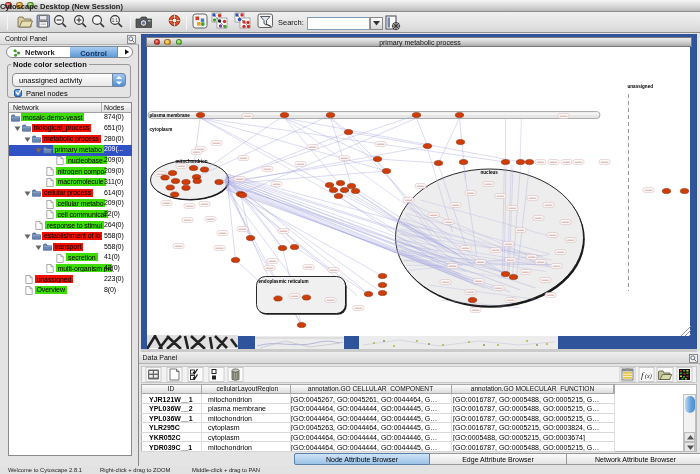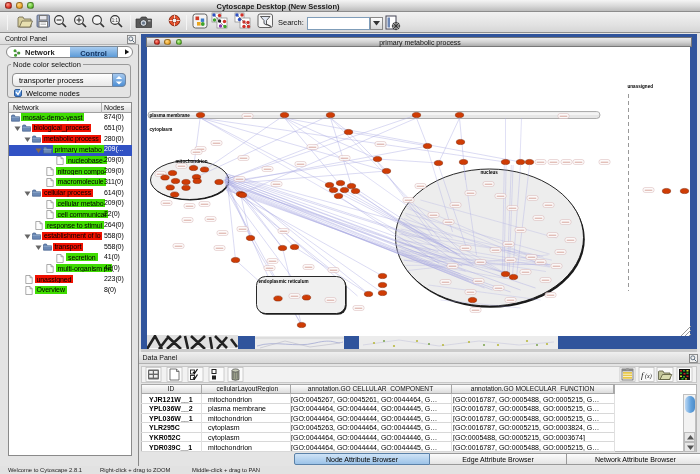--- a/index.html
+++ b/index.html
@@ -10,21 +10,21 @@
 .hl{padding:0.5px 2px;color:#000}
 .nodecnt{position:absolute;left:95px;top:0.5px;color:#000}
 .cell{position:absolute;font-size:7px;color:#000;white-space:nowrap;overflow:hidden;top:1px}
 </style></head>
 <body>
 
 <div class="abs" style="left:0;top:0;width:700px;height:11.5px;background:linear-gradient(#f5f5f5,#d8d8d8 55%,#bbb);border-bottom:1px solid #8c8c8c">
  <div class="abs light" style="left:5px;top:2px;background:radial-gradient(circle at 35% 30%,#ff9a8a,#e33a2d 60%,#b01d12)"></div>
  <div class="abs light" style="left:16px;top:2px;background:radial-gradient(circle at 35% 30%,#ffd98a,#eda931 60%,#c27f10)"></div>
  <div class="abs light" style="left:27px;top:2px;background:radial-gradient(circle at 35% 30%,#c5f3a0,#6fc93c 60%,#3f9a1a)"></div>
- <div class="abs" style="left:0;top:1.5px;width:556px;text-align:center;font-size:7.5px;font-weight:bold;color:#1a1a1a">Cytoscape Desktop (New Session)</div>
+ <div class="abs" style="left:0;top:1.5px;width:556px;font-size:7.5px;font-weight:bold;color:#1a1a1a">Cytoscape Desktop (New Session)</div>
 </div>
 
 <div class="abs" style="left:0;top:12px;width:700px;height:20.5px;background:linear-gradient(#f1f1f1,#e3e3e3 60%,#d6d6d6);border-bottom:1px solid #8f8f8f"></div>
 <div class="sep" style="left:7px"></div>
 <div class="sep" style="left:130px"></div>
 <div class="sep" style="left:186px"></div>
 <svg class="abs" style="left:0;top:12px" width="700" height="20" viewBox="0 0 700 20">
 
  <g transform="translate(18,3)">
       <path d="M0 3 L0 12 L13 12 L13 4 L6 4 L5 2 L1 2 Z" fill="#d8cf9e" stroke="#6b6347" stroke-width="0.8"></path>
@@ -146,35 +146,35 @@
     <circle cx="5.8" cy="4" r="1.5" fill="#3fa32c"></circle>
     <circle cx="2.5" cy="6.3" r="1.5" fill="#3fa32c"></circle>
     <line x1="2" y1="2" x2="5.5" y2="4" stroke="#666" stroke-width="0.7"></line>
     <line x1="5.5" y1="4" x2="2.7" y2="6" stroke="#666" stroke-width="0.7"></line>
   </svg>
 <svg class="abs" style="left:124px;top:49px" width="6" height="6">
     <path d="M1 0.3 L5.2 2.9 L1 5.5 Z" fill="#111"></path>
   </svg>
 
 <div class="abs" style="left:7px;top:64px;width:124px;height:34px;border:1px solid #9a9a9a;border-radius:3px"></div>
-<div class="abs" style="left:11px;top:60px;font-size:7.5px;font-weight:normal;color:#111;background:#e4e4e4;padding:0 2px">Node color selection</div>
+<div class="abs" style="left:11px;top:60px;font-size:7.5px;font-weight:bold;color:#111;background:#e4e4e4;padding:0 2px">Node color selection</div>
 
 <div class="abs" style="left:12px;top:73px;width:114px;height:13.5px;background:linear-gradient(#fff,#e8e8e8);border:1px solid #8e8e8e;border-radius:4px"></div>
 <div class="abs" style="left:112px;top:73px;width:14px;height:13.5px;background:linear-gradient(#a6c9ef,#4e8fd4);border:1px solid #6f87a5;border-radius:0 4px 4px 0"></div>
 <svg class="abs" style="left:115px;top:75.5px" width="9" height="9">
     <path d="M4 0 L7.2 3 L0.8 3 Z" fill="#fff"></path>
     <path d="M4 8.5 L7.2 5.5 L0.8 5.5 Z" fill="#fff"></path>
   </svg>
-<div class="abs" style="left:19px;top:75.5px;font-size:7.5px;color:#000">transporter process</div>
+<div class="abs" style="left:19px;top:75.5px;font-size:7.5px;color:#000">unassigned activity</div>
 
 <div class="abs" style="left:13.5px;top:88.5px;width:8px;height:8px;background:linear-gradient(#7eb1e8,#3a76c8);border:1px solid #2a5a9a;border-radius:2px"></div>
 <svg class="abs" style="left:14px;top:87px" width="10" height="10">
     <path d="M2 5 L4 7.5 L7.5 1.5" fill="none" stroke="#fff" stroke-width="1.4"></path>
   </svg>
-<div class="abs" style="left:26px;top:89px;font-size:7.5px;color:#000">Welcome nodes</div>
+<div class="abs" style="left:26px;top:89px;font-size:7.5px;color:#000">Panel nodes</div>
 
 <div class="abs" style="left:8px;top:102px;width:124px;height:354px;background:#fff;border:1px solid #8a8a8a"></div>
 <div class="abs" style="left:9px;top:103px;width:122px;height:9.5px;background:linear-gradient(#fcfcfc,#dedede);border-bottom:1px solid #a0a0a0;font-size:7px;color:#111">
  <span class="abs" style="left:4px;top:1px">Network</span>
     <span class="abs" style="left:95px;top:1px">Nodes</span>
  <div class="abs" style="left:92px;top:0;width:1px;height:9.5px;background:#b0b0b0"></div>
 </div>
 <div class="lrow" style="left:9px;top:112.5px;width:123px">
     <svg class="abs" style="left:2.0px;top:1.2px" width="9" height="8" viewBox="0 0 9 8">
       <path d="M0.5 1.8 L0.5 7.2 L8.5 7.2 L8.5 2.8 L4.2 2.8 L3.4 1 L1.2 1 Z" fill="#6b89b5" stroke="#44608c" stroke-width="0.7"></path>

